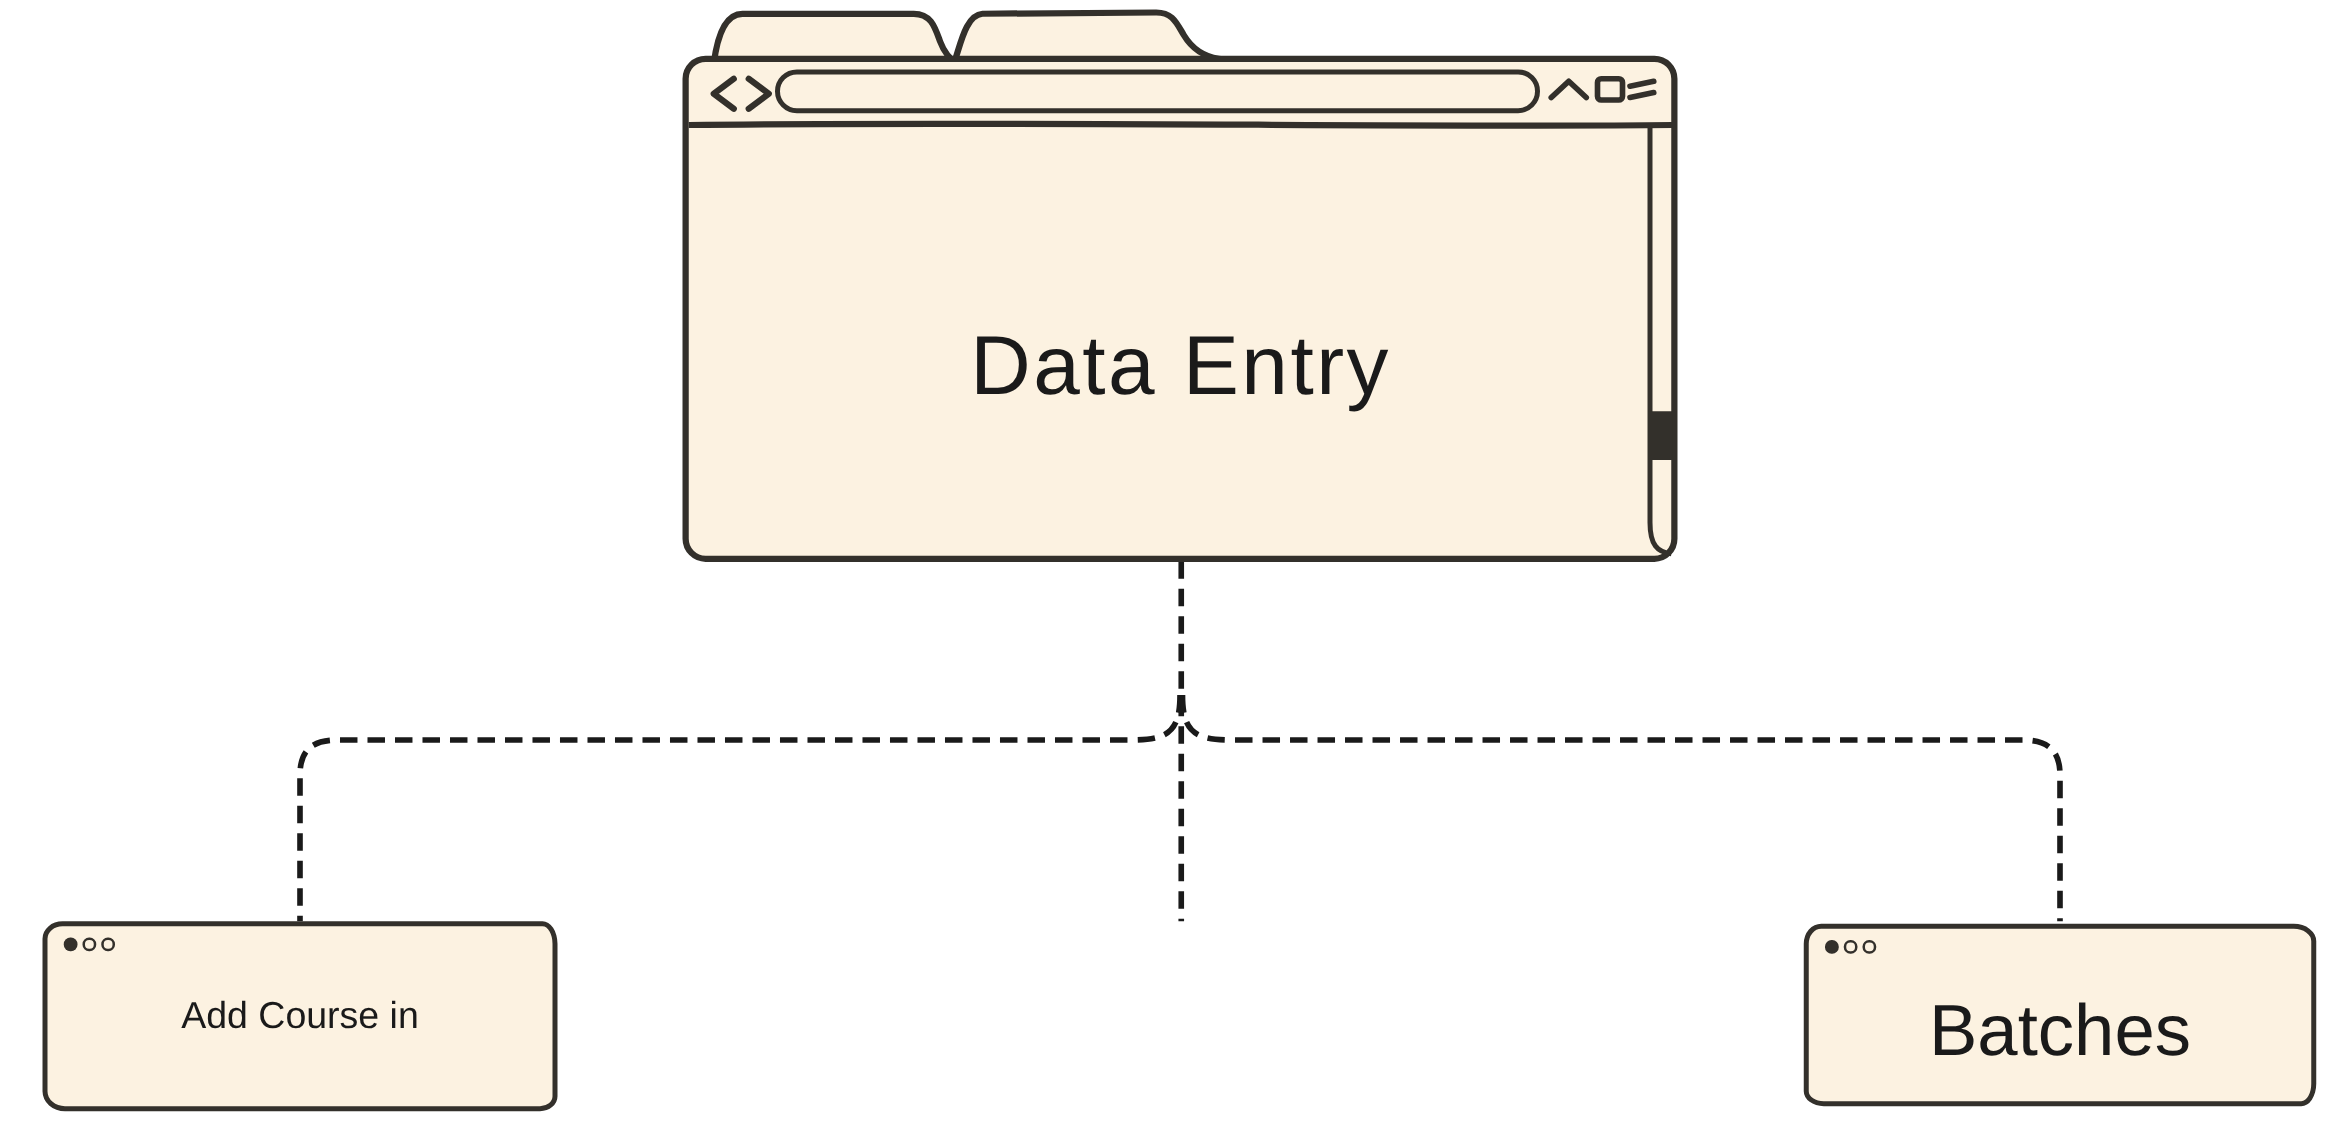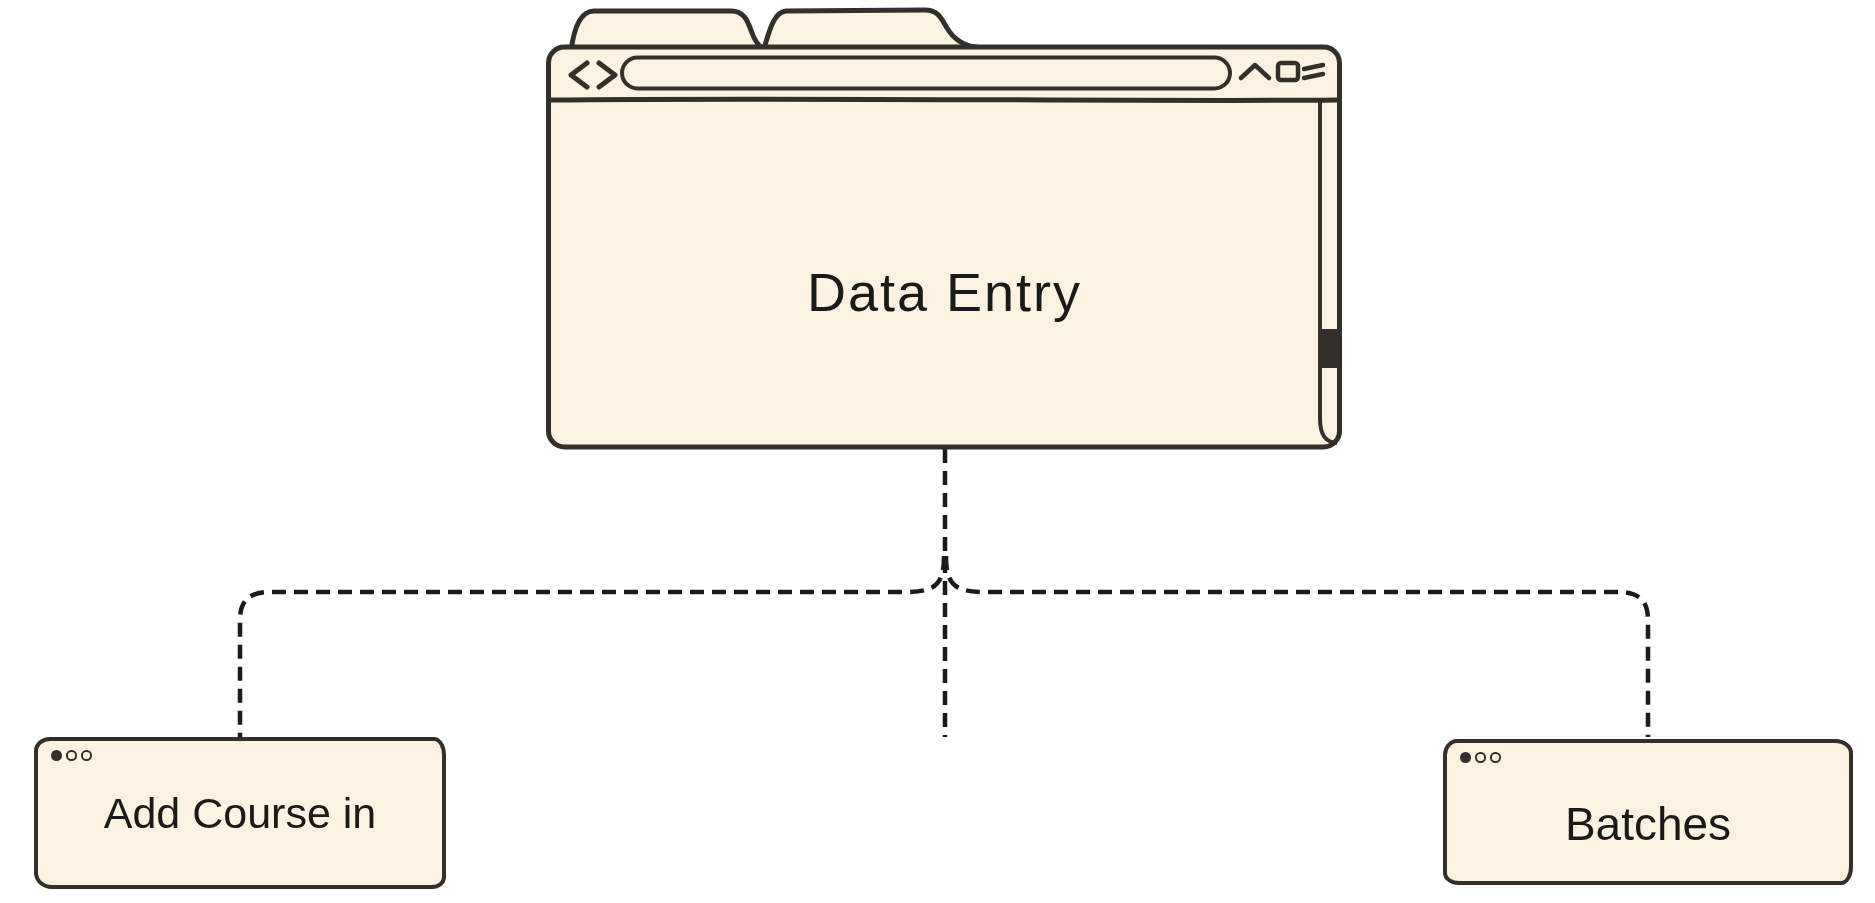--- a/index.html
+++ b/index.html
@@ -7,42 +7,42 @@
     position:relative;
     width:1875px;height:903px;
     background:var(--background,#fff);
     font-family:"Liberation Sans", sans-serif;
     overflow:hidden;
   }
   svg.chrome{position:absolute;left:0;top:0;}
   .root-title{
     position:absolute;left:548px;top:103px;width:793px;height:378px;
     display:flex;align-items:center;justify-content:center;
-    font-size:54px;font-weight:400;letter-spacing:2px;
+    font-size:67px;font-weight:400;letter-spacing:2px;
     color:var(--text,#1a1a1a);
   }
   .node{
     position:absolute;
     background:var(--node_fill,#fcf2e1);
     border:4.5px solid var(--node_stroke,#33302b);
     box-sizing:border-box;
     display:flex;flex-direction:column;align-items:center;justify-content:center;
     color:var(--text,#1a1a1a);
     text-align:center;
   }
   .node.left  {left:34px;  top:737px; width:412px; height:152px;
                border-radius:16px 12px 14px 18px / 14px 18px 12px 16px;}
   .node.mid   {left:738px; top:737px; width:412px; height:152px;
                border-radius:12px 16px 18px 14px / 18px 12px 16px 14px;}
   .node.right {left:1443px;top:739px; width:410px; height:146px;
                border-radius:14px 18px 12px 16px / 16px 14px 18px 12px;}
   .node .line{white-space:nowrap;}
-  .node.left  .line{font-size:43px;line-height:1.4;}
+  .node.left  .line{font-size:30px;line-height:1.4;}
   .node.mid   .line{font-size:53px;line-height:1.5;}
-  .node.right .line{font-size:46px;line-height:1.3;margin-top:25px;}
+  .node.right .line{font-size:58px;line-height:1.3;margin-top:25px;}
   .dots{
     position:absolute;top:9px;left:13px;
     display:flex;gap:4.5px;align-items:center;
   }
   .dot{width:10.5px;height:10.5px;border-radius:50%;box-sizing:border-box;}
   .dot.filled{background:var(--node_stroke,#33302b);}
   .dot.ring{border:2.5px solid var(--node_stroke,#33302b);background:transparent;}
 </style>
 </head>
 <body>

